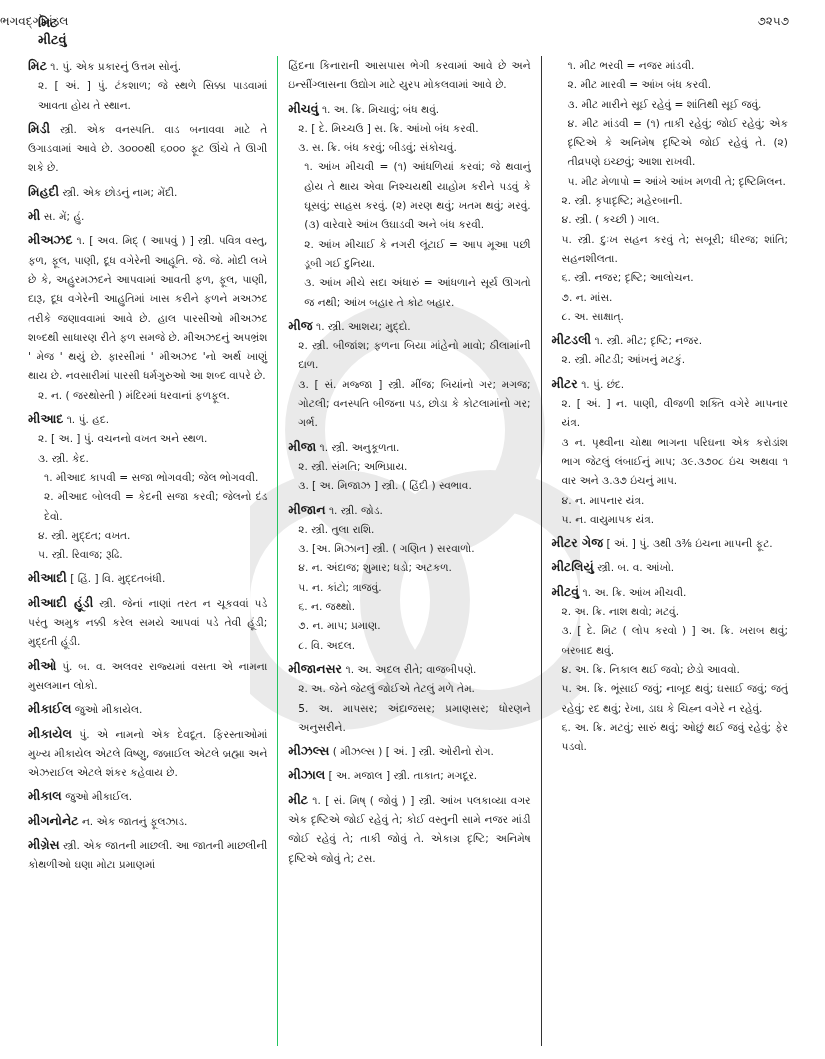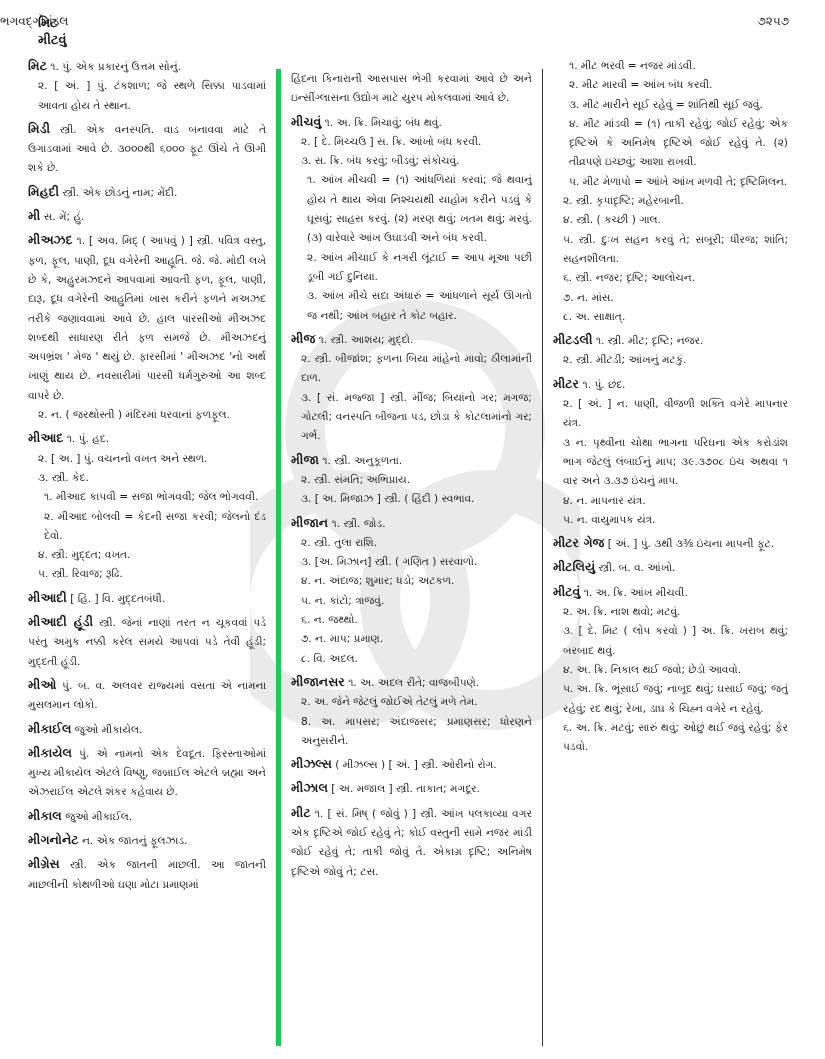--- a/index.html
+++ b/index.html
@@ -12,21 +12,21 @@
     position: absolute; left: 250px; top: 300px; width: 330px; height: 500px;
     pointer-events: none; opacity: 0.08;
   }
   .header { position: absolute; left: 0; top: 14px; width: 825px; height: 44px; }
   .guide-words { position: absolute; left: 38px; top: 0; font-weight: bold; font-size: 13px; line-height: 17px; }
   .running-title { position: absolute; left: 0; width: 825px; top: 0; text-align: left; font-size: 12px; }
   .page-number { position: absolute; right: 36px; top: 0; font-size: 12px; }
   .columns { position: absolute; top: 56px; left: 28px; width: 760px; height: 990px; display: flex; }
   .col { font-size: 10.6px; line-height: 19.3px; overflow: hidden; }
   .col-1 { width: 243px; padding-right: 10px; }
-  .col-2 { width: 246px; padding: 0 10px; border-left: 5px solid #22c55e; border-right: 1px solid #333; margin-top: 13px; }
+  .col-2 { width: 246px; padding: 0 10px; border-left: 1px solid #22c55e; border-right: 1px solid #333; }
   .col-3 { width: 240px; padding-left: 10px; }
   .entry { margin-bottom: 4px; text-align: justify; }
   .hw { font-weight: bold; font-size: 12.5px; }
   .sense { display: block; padding-left: 10px; text-align: justify; }
   .sub { display: block; padding-left: 16px; text-align: justify; }
 </style>
 </head>
 <body>
 
 <div class="page">
@@ -62,21 +62,21 @@
         <div class="entry"><span class="hw">મીકાલ</span> <span>જુઓ મીકાઈલ.</span></div>
         <div class="entry"><span class="hw">મીગનોનેટ</span> <span>ન. એક જાતનું ફૂલઝાડ.</span></div>
         <div class="entry"><span class="hw">મીગ્રેસ</span> <span>સ્ત્રી. એક જાતની માછલી. આ જાતની માછલીની કોથળીઓ ઘણા મોટા પ્રમાણમાં</span></div>
       </div>
     <div class="col col-2">
         <div class="entry"><span>હિંદના કિનારાની આસપાસ ભેગી કરવામાં આવે છે અને ઇન્સીંગ્લાસના ઉદ્યોગ માટે યુરપ મોકલવામાં આવે છે.</span></div>
         <div class="entry"><span class="hw">મીચવું</span> <span>૧. અ. ક્રિ. મિચાવું; બંધ થવું.</span><span class="sense">૨. [ દે. મિચ્ચઉ ] સ. ક્રિ. આંખો બંધ કરવી.</span><span class="sense">૩. સ. ક્રિ. બંધ કરવું; બીડવું; સંકોચવું.</span><span class="sub">૧. આંખ મીચવી = (૧) આંધળિયાં કરવાં; જે થવાનું હોય તે થાય એવા નિશ્ચયથી યાહોમ કરીને પડવું કે ઘૂસવું; સાહસ કરવું. (૨) મરણ થવું; ખતમ થવું; મરવું. (૩) વારેવારે આંખ ઉઘાડવી અને બંધ કરવી.</span><span class="sub">૨. આંખ મીચાઈ કે નગરી લૂંટાઈ = આપ મૂઆ પછી ડૂબી ગઈ દુનિયા.</span><span class="sub">૩. આંખ મીચે સદા અંધારું = આંધળાને સૂર્ય ઊગતો જ નથી; આંખ બહાર તે કોટ બહાર.</span></div>
         <div class="entry"><span class="hw">મીજ</span> <span>૧. સ્ત્રી. આશય; મુદ્દો.</span><span class="sense">૨. સ્ત્રી. બીજાંશ; ફળના બિયા માંહેનો માવો; ઠીલામાંની દાળ.</span><span class="sense">૩. [ સં. મજ્જા ] સ્ત્રી. મીંજ; બિયાંનો ગર; મગજ; ગોટલી; વનસ્પતિ બીજના પડ, છોડા કે કોટલામાંનો ગર; ગર્ભ.</span></div>
         <div class="entry"><span class="hw">મીજા</span> <span>૧. સ્ત્રી. અનુકૂળતા.</span><span class="sense">૨. સ્ત્રી. સંમતિ; અભિપ્રાય.</span><span class="sense">૩. [ અ. મિજાઝ ] સ્ત્રી. ( હિંદી ) સ્વભાવ.</span></div>
         <div class="entry"><span class="hw">મીજાન</span> <span>૧. સ્ત્રી. જોડ.</span><span class="sense">૨. સ્ત્રી. તુલા રાશિ.</span><span class="sense">૩. [અ. મિઝાન] સ્ત્રી. ( ગણિત ) સરવાળો.</span><span class="sense">૪. ન. અંદાજ; શુમાર; ધડો; અટકળ.</span><span class="sense">૫. ન. કાંટો; ત્રાજવું.</span><span class="sense">૬. ન. જથ્થો.</span><span class="sense">૭. ન. માપ; પ્રમાણ.</span><span class="sense">૮. વિ. અદલ.</span></div>
-        <div class="entry"><span class="hw">મીજાનસર</span> <span>૧. અ. અદલ રીતે; વાજબીપણે.</span><span class="sense">૨. અ. જેને જેટલું જોઈએ તેટલું મળે તેમ.</span><span class="sense">8. અ. માપસર; અંદાજસર; પ્રમાણસર; ધોરણને અનુસરીને.</span></div>
+        <div class="entry"><span class="hw">મીજાનસર</span> <span>૧. અ. અદલ રીતે; વાજબીપણે.</span><span class="sense">૨. અ. જેને જેટલું જોઈએ તેટલું મળે તેમ.</span><span class="sense">5. અ. માપસર; અંદાજસર; પ્રમાણસર; ધોરણને અનુસરીને.</span></div>
         <div class="entry"><span class="hw">મીઝલ્સ</span> <span>( મીઝલ્સ ) [ અં. ] સ્ત્રી. ઓરીનો રોગ.</span></div>
         <div class="entry"><span class="hw">મીઝાલ</span> <span>[ અ. મજાલ ] સ્ત્રી. તાકાત; મગદૂર.</span></div>
         <div class="entry"><span class="hw">મીટ</span> <span>૧. [ સં. મિષ્ ( જોવું ) ] સ્ત્રી. આંખ પલકાવ્યા વગર એક દૃષ્ટિએ જોઈ રહેવું તે; કોઈ વસ્તુની સામે નજર માંડી જોઈ રહેવું તે; તાકી જોવું તે. એકાગ્ર દૃષ્ટિ; અનિમેષ દૃષ્ટિએ જોવું તે; ટસ.</span></div>
       </div>
     <div class="col col-3">
         <div class="entry">
           <span class="sub">૧. મીટ ભરવી = નજર માંડવી.</span>
           <span class="sub">૨. મીટ મારવી = આંખ બંધ કરવી.</span>
           <span class="sub">૩. મીટ મારીને સૂઈ રહેવું = શાંતિથી સૂઈ જવું.</span>
           <span class="sub">૪. મીટ માંડવી = (૧) તાકી રહેવું; જોઈ રહેવું; એક દૃષ્ટિએ કે અનિમેષ દૃષ્ટિએ જોઈ રહેવું તે. (૨) તીવ્રપણે ઇચ્છવું; આશા રાખવી.</span>

